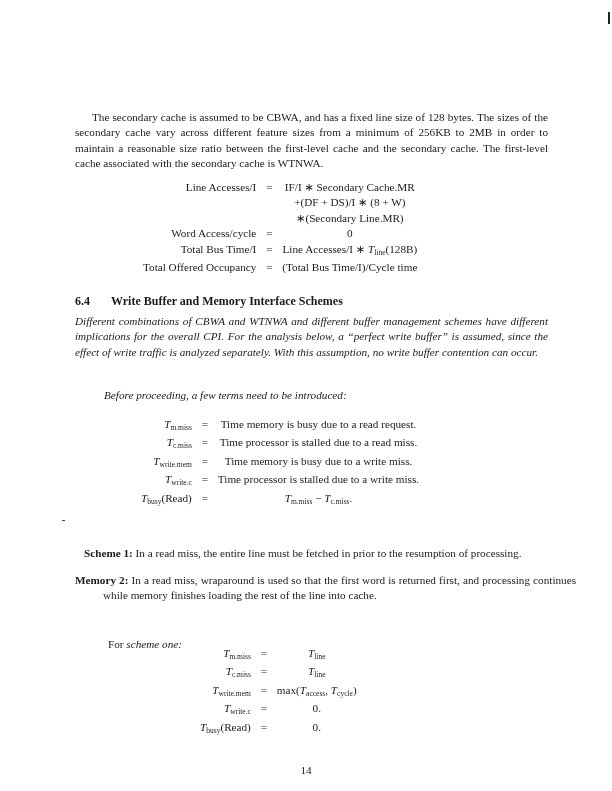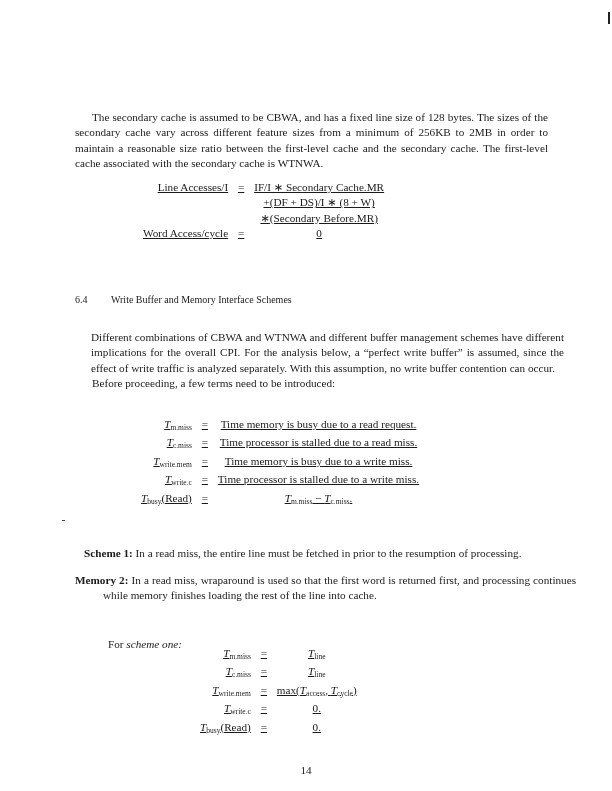--- a/index.html
+++ b/index.html
@@ -4,26 +4,26 @@
 <style>
   html, body { margin: 0; padding: 0; background: #ffffff; }
   body { width: 612px; height: 791px; position: relative; overflow: hidden;
          font-family: "DejaVu Serif", "Liberation Serif", serif; color: #1a1a1a; }
   .page { position: absolute; left: 0; top: 12px; width: 612px; height: 791px; }
   .edge-mark { position: absolute; right: 2px; top: 0; width: 2px; height: 12px; background: #222; }
   .para { position: absolute; left: 75px; width: 473px; font-size: 11.2px; line-height: 15.4px;
           text-align: justify; font-family: "Liberation Serif", serif; }
   .indent { text-indent: 17px; }
   .eq-table { position: absolute; border-collapse: collapse; font-family: "Liberation Serif", serif; font-size: 11.2px; }
-  .eq-table td { padding: 0; line-height: 15.4px; white-space: nowrap; vertical-align: top; text-decoration: underline; }
+  .eq-table td { padding: 0; line-height: 15.4px; white-space: nowrap; vertical-align: top; }
   .eq-table td.lhs { text-align: right; }
   .eq-table td.op { text-align: center; width: 26px; }
   .eq-table td.rhs { text-align: center; }
   .section-head { position: absolute; left: 75px; top: 282px; font-family: "Liberation Serif", serif;
-                  font-weight: normal; font-size: 10px; }
+                  font-weight: bold; font-size: 12px; }
   .section-head .num { display: inline-block; width: 36px; }
   .it { font-style: italic; }
   sub.s { font-size: 7.5px; font-style: normal; vertical-align: -2px; font-family: "Liberation Serif", serif; }
   .scheme { position: absolute; left: 75px; width: 473px; font-family: "Liberation Serif", serif;
             font-size: 11.2px; line-height: 15.4px; padding-left: 28px; text-indent: -28px; text-align: justify; }
   .scheme b { font-weight: bold; }
   .page-num { position: absolute; left: 0; width: 612px; top: 752px; text-align: center;
               font-family: "Liberation Serif", serif; font-size: 11.2px; }
   .mark { position: absolute; width: 3px; height: 1px; background: #444; }
 </style>
@@ -43,36 +43,46 @@
       <td class="rhs">IF/I ∗ Secondary Cache.MR</td>
     </tr>
     <tr>
       <td class="lhs"></td>
       <td class="op"></td>
       <td class="rhs">+(DF + DS)/I ∗ (8 + W)</td>
     </tr>
     <tr>
       <td class="lhs"></td>
       <td class="op"></td>
-      <td class="rhs">∗(Secondary Before.MR)</td>
+      <td class="rhs">∗(Secondary Line.MR)</td>
     </tr>
     <tr>
       <td class="lhs">Word Access/cycle</td>
       <td class="op">=</td>
       <td class="rhs">0</td>
+    </tr>
+    <tr>
+      <td class="lhs">Total Bus Time/I</td>
+      <td class="op">=</td>
+      <td class="rhs"><span>Line Accesses/I ∗ </span><span class="it">T</span><sub class="s">line</sub><span>(128B)</span></td>
+    </tr>
+    <tr>
+      <td class="lhs">Total Offered Occupancy</td>
+      <td class="op">=</td>
+      <td class="rhs">(Total Bus Time/I)/Cycle time</td>
     </tr>
   </tbody>
     </table>
 
   <div class="section-head">
     <span class="num">6.4</span><span>Write Buffer and Memory Interface Schemes</span>
   </div>
 
-  <p class="para" style="top:302px; margin:16px;">Different combinations of CBWA and WTNWA and different buffer management schemes have different implications for the overall CPI. For the analysis below, a “perfect write buffer” is assumed, since the effect of write traffic is analyzed separately. With this assumption, no write buffer contention can occur.</p>
-  <p class="para indent" style="top:364px; margin:0;">Before proceeding, a few terms need to be introduced:</p>
+  <p class="para" style="top:302px; margin:0;font-style:italic;">Different combinations of CBWA and WTNWA and different buffer management schemes have different implications for the overall CPI. For the analysis below, a “perfect write buffer” is assumed, since the effect of write traffic is analyzed separately. With this assumption, no write buffer contention can occur.</p>
+  <p class="para indent" style="top:364px; margin:12px;font-style:italic;">Before proceeding, a few terms need to be introduced:</p>
 
   <table class="eq-table" style="left:141px; top:405px;">
     <tbody>
         <tr>
       <td class="lhs"><span class="it">T</span><sub class="s">m.miss</sub><span></span></td>
       <td class="op">=</td>
       <td class="rhs">Time memory is busy due to a read request.</td>
     </tr>
     <tr>
       <td class="lhs"><span class="it">T</span><sub class="s">c.miss</sub><span></span></td>

